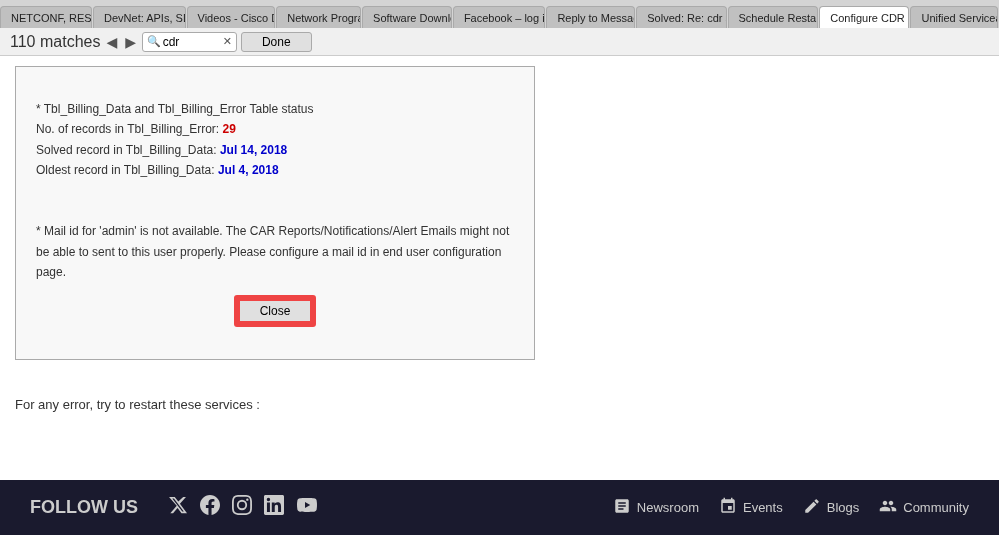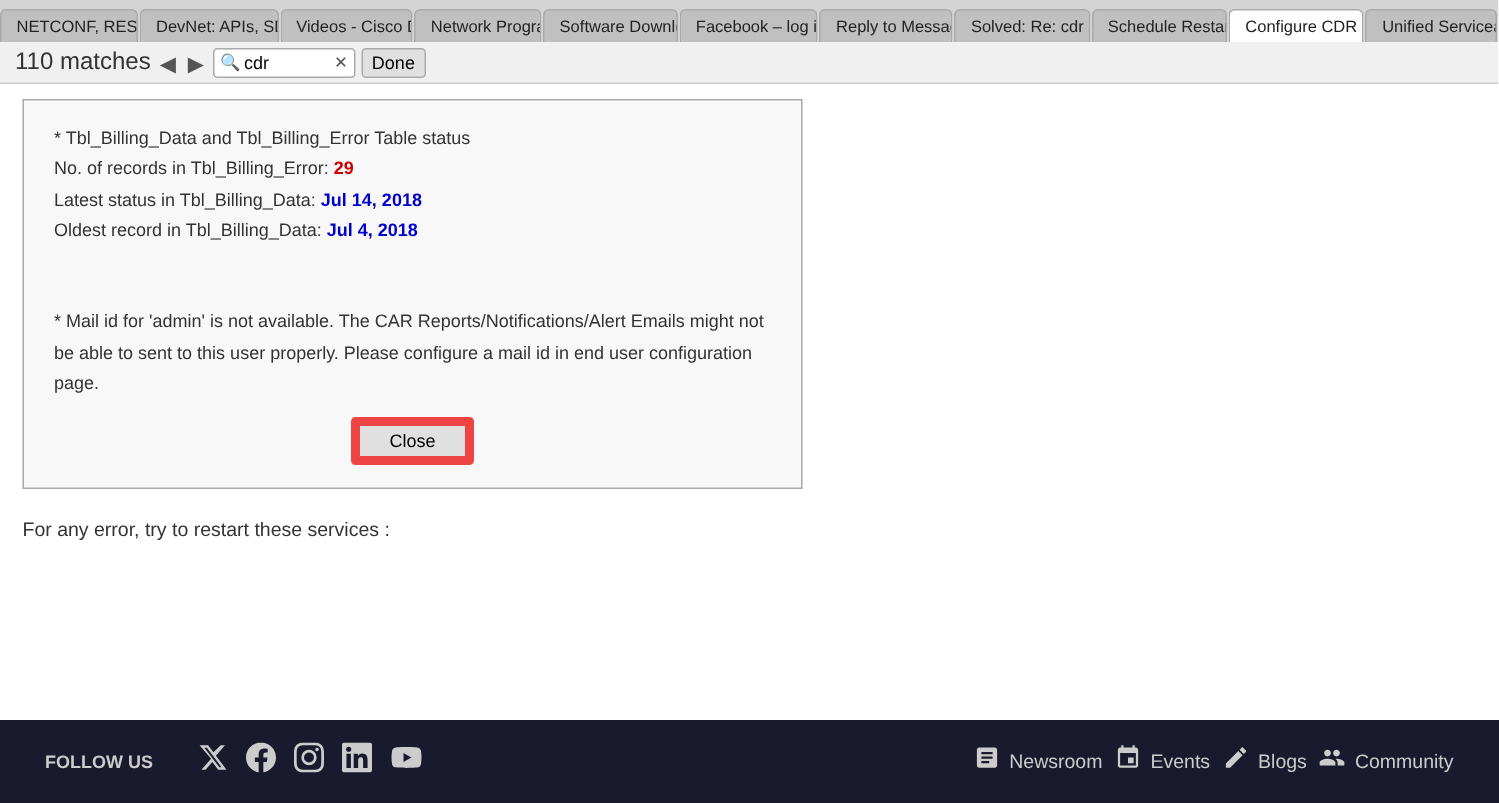--- a/index.html
+++ b/index.html
@@ -72,21 +72,21 @@
       background: none;
       border: none;
       cursor: pointer;
       font-size: 11px;
       color: #555;
     }
     .toolbar-btn {
       background: #e0e0e0;
       border: 1px solid #aaa;
       border-radius: 3px;
-      padding: 1px 6px;
+      padding: 1px 20px;
       font-size: 12px;
       cursor: pointer;
       height: 20px;
     }
     .nav-btn {
       background: none;
       border: none;
       cursor: pointer;
       font-size: 14px;
       color: #555;
@@ -98,22 +98,22 @@
     .main-content {
       padding: 10px 15px;
       max-height: 420px;
       overflow-y: auto;
     }
 
     
     .info-box {
       border: 1px solid #aaa;
       background: #f8f8f8;
-      padding: 15px 20px;
-      margin-bottom: 15px;
+      padding: 32px 20px;
+      margin-bottom: 33px;
       max-width: 520px;
       font-size: 12px;
       color: #333;
       line-height: 1.7;
     }
     .info-box .highlight {
       color: #c00;
       font-weight: bold;
     }
     .info-box .highlight-blue {
@@ -148,39 +148,39 @@
       padding: 12px 30px;
       display: flex;
       align-items: center;
       gap: 30px;
       height: 55px;
       position: fixed;
       bottom: 0;
       width: 100%;
     }
     .follow-us {
-      font-size: 12px;
+      font-size: 18px;
       color: #ccc;
       font-weight: bold;
       white-space: nowrap;
     }
     .social-icons {
       display: flex;
       gap: 12px;
       align-items: center;
     }
     .social-icon {
       color: #ccc;
       font-size: 18px;
       cursor: pointer;
       text-decoration: none;
     }
     .footer-links {
       display: flex;
-      gap: 8px;
+      gap: 20px;
       margin-left: auto;
       align-items: center;
     }
     .footer-link-item {
       display: flex;
       align-items: center;
       gap: 6px;
       color: #ccc;
       font-size: 13px;
       cursor: pointer;
@@ -242,21 +242,21 @@
 </div>
 
 <div class="main-content">
 
   <div class="info-box">
     <div>* Tbl_Billing_Data and Tbl_Billing_Error Table status</div>
     <div>
       <span>No. of records in Tbl_Billing_Error: </span><span class="highlight">29</span>
     </div>
     <div>
-      <span>Latest status in Tbl_Billing_Data: </span><span class="highlight-blue">Jul 14, 2018</span>
+      <span>Solved record in Tbl_Billing_Data: </span><span class="highlight-blue">Jul 14, 2018</span>
     </div>
     <div>
       <span>Oldest record in Tbl_Billing_Data: </span><span class="highlight-blue">Jul 4, 2018</span>
     </div>
     <br>
     <br>
     <div>* Mail id for 'admin' is not available. The CAR Reports/Notifications/Alert Emails might not be able to sent to this user properly. Please configure a mail id in end user configuration page.</div>
     <div class="close-btn-container">
       <button class="close-btn">Close</button>
     </div>

